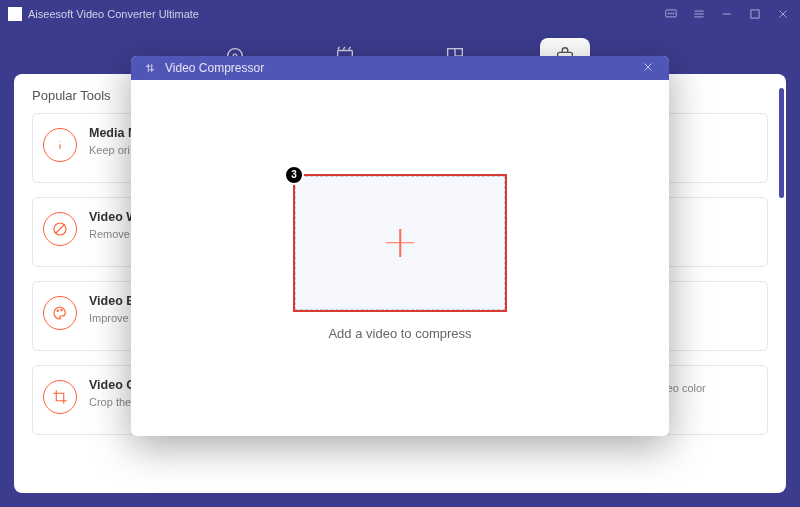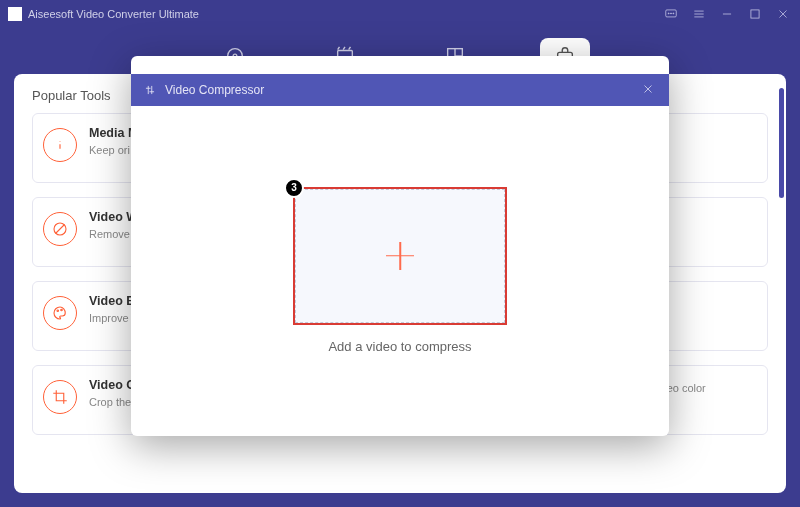--- a/index.html
+++ b/index.html
@@ -26,21 +26,21 @@
 .tool-card { border: 1px solid #e5e5f0; border-radius: 6px; padding: 12px 12px 12px 56px; height: 70px; position: relative; overflow: hidden; }
 .tool-icon { position: absolute; left: 10px; top: 14px; width: 34px; height: 34px; border: 1.5px solid #ff6138; border-radius: 50%; display: flex; align-items: center; justify-content: center; color: #ff6138; }
 .tool-icon svg { width: 18px; height: 18px; stroke: currentColor; fill: none; stroke-width: 1.5; }
 .tool-title { font-size: 12.5px; font-weight: 600; color: #333; margin-bottom: 3px; white-space: nowrap; }
 .tool-desc { font-size: 11px; color: #888; line-height: 1.35; }
 
 .scrollbar-thumb { position: absolute; right: 2px; top: 14px; width: 5px; height: 110px; background: #4a4aa8; border-radius: 3px; }
 
 
 .modal { position: absolute; left: 131px; top: 56px; width: 538px; height: 380px; background: #fff; border-radius: 6px; box-shadow: 0 10px 40px rgba(0,0,0,.35); display: flex; flex-direction: column; overflow: hidden; }
-.modal-header { height: 32px; background: #5056b5; display: flex; align-items: center; padding: 0 12px; color: #e4e4f5; font-size: 12px; margin-top: 18px; }
+.modal-header { height: 24px; background: #5056b5; display: flex; align-items: center; padding: 0 12px; color: #e4e4f5; font-size: 12px; }
 .modal-header-icon { width: 14px; height: 14px; margin-right: 8px; }
 .modal-header-icon svg { width: 14px; height: 14px; stroke: #e4e4f5; fill: none; stroke-width: 1.5; }
 .modal-header-spacer { flex: 1; }
 .modal-close { width: 16px; height: 16px; color: #cfd0ee; }
 .modal-close svg { width: 14px; height: 14px; stroke: currentColor; stroke-width: 1.5; fill: none; }
 
 .modal-body { flex: 1; display: flex; flex-direction: column; align-items: center; justify-content: center; position: relative; }
 
 .dropzone-wrap { position: relative; }
 .dropzone-border { position: absolute; inset: -2px; border: 2px solid #d93b34; pointer-events: none; }

